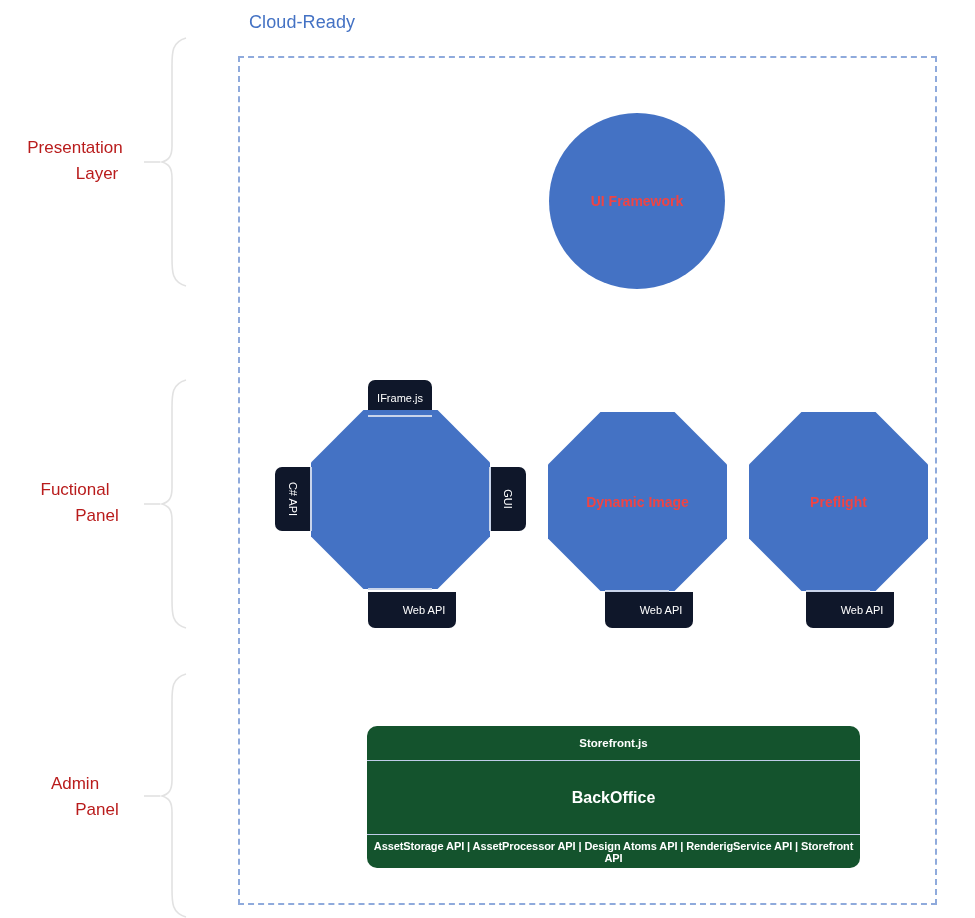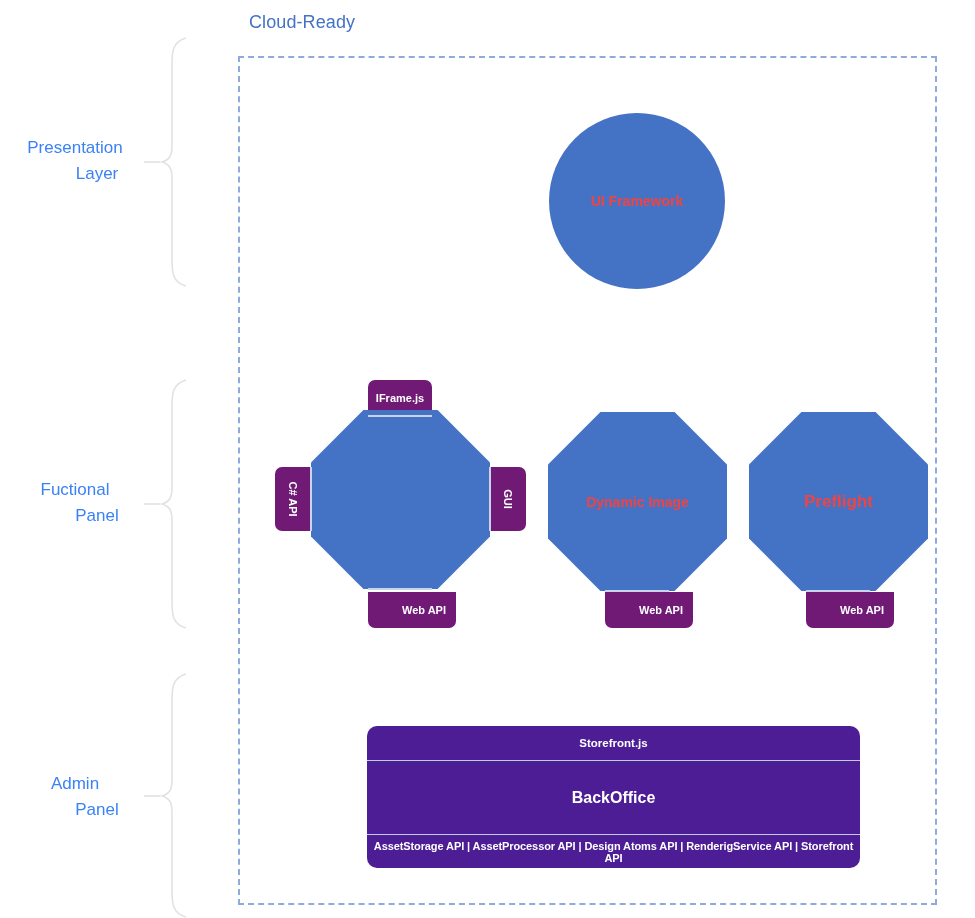--- a/index.html
+++ b/index.html
@@ -43,21 +43,21 @@
     background: transparent;
   }
 
   
   .layer-label {
     position: absolute;
     width: 150px;
     text-align: center;
     font-size: 17px;
     line-height: 26px;
-    color: #3b82f6;
+    color: #b91c1c;
   }
   .layer-label .l2 { display: block; margin-left: 44px; }
 
   .brace-svg {
     position: absolute;
     overflow: visible;
   }
   .brace-path {
     fill: none;
     stroke: #E2E2E2;
@@ -91,26 +91,26 @@
   .octagon {
     position: absolute;
     background: #4472C4;
     clip-path: polygon(29.3% 0%, 70.7% 0%, 100% 29.3%, 100% 70.7%,
                        70.7% 100%, 29.3% 100%, 0% 70.7%, 0% 29.3%);
   }
 
   
   .tab {
     position: absolute;
-    background: #701a75;
+    background: #0f172a;
     display: flex;
     align-items: center;
     justify-content: center;
     color: #ffffff;
-    font-weight: bold;
+    font-weight: normal;
     font-size: 11px;
     white-space: nowrap;
   }
   .tab-top    { border-radius: 7px 7px 0 0; }
   .tab-bottom { border-radius: 0 0 7px 7px; padding-left: 24px; }
   .tab-left   { border-radius: 7px 0 0 7px; }
   .tab-right  { border-radius: 0 7px 7px 0; }
   .tab-vert span {
     transform: rotate(90deg);
     display: inline-block;
@@ -121,21 +121,21 @@
     background: #C9D4EA;
   }
 
   
   .panel {
     position: absolute;
     left: 367px;
     top: 726px;
     width: 493px;
     height: 142px;
-    background: #4c1d95;
+    background: #14532d;
     border-radius: 10px;
     overflow: hidden;
     display: flex;
     flex-direction: column;
   }
   .panel-row {
     display: flex;
     align-items: center;
     justify-content: center;
     color: #ffffff;
@@ -225,21 +225,21 @@
     <span>Web API</span>
   </div>
   <div class="octagon" style="left:548px; top:412px; width:179px; height:179px;"></div>
   <div class="shape-text" style="left:548px; top:412px; width:179px; height:179px; font-size:14px;">Dynamic Image</div>
   <div class="tab-sep" style="left:605px; top:590px; width:64px; height:1.5px;"></div>
 
   <div class="tab tab-bottom" style="left:806px; top:592px; width:64px; height:36px;">
     <span>Web API</span>
   </div>
   <div class="octagon" style="left:749px; top:412px; width:179px; height:179px;"></div>
-  <div class="shape-text" style="left:749px; top:412px; width:179px; height:179px; font-size:17px;">Preflight</div>
+  <div class="shape-text" style="left:749px; top:412px; width:179px; height:179px; font-size:14px;">Preflight</div>
   <div class="tab-sep" style="left:806px; top:590px; width:64px; height:1.5px;"></div>
 
   <div class="panel">
     <div class="panel-row storefront">Storefront.js</div>
     <div class="panel-row backoffice">BackOffice</div>
     <div class="panel-row apis">AssetStorage API | AssetProcessor API | Design Atoms API | RenderigService API | Storefront API</div>
   </div>
 
 </div>
 

